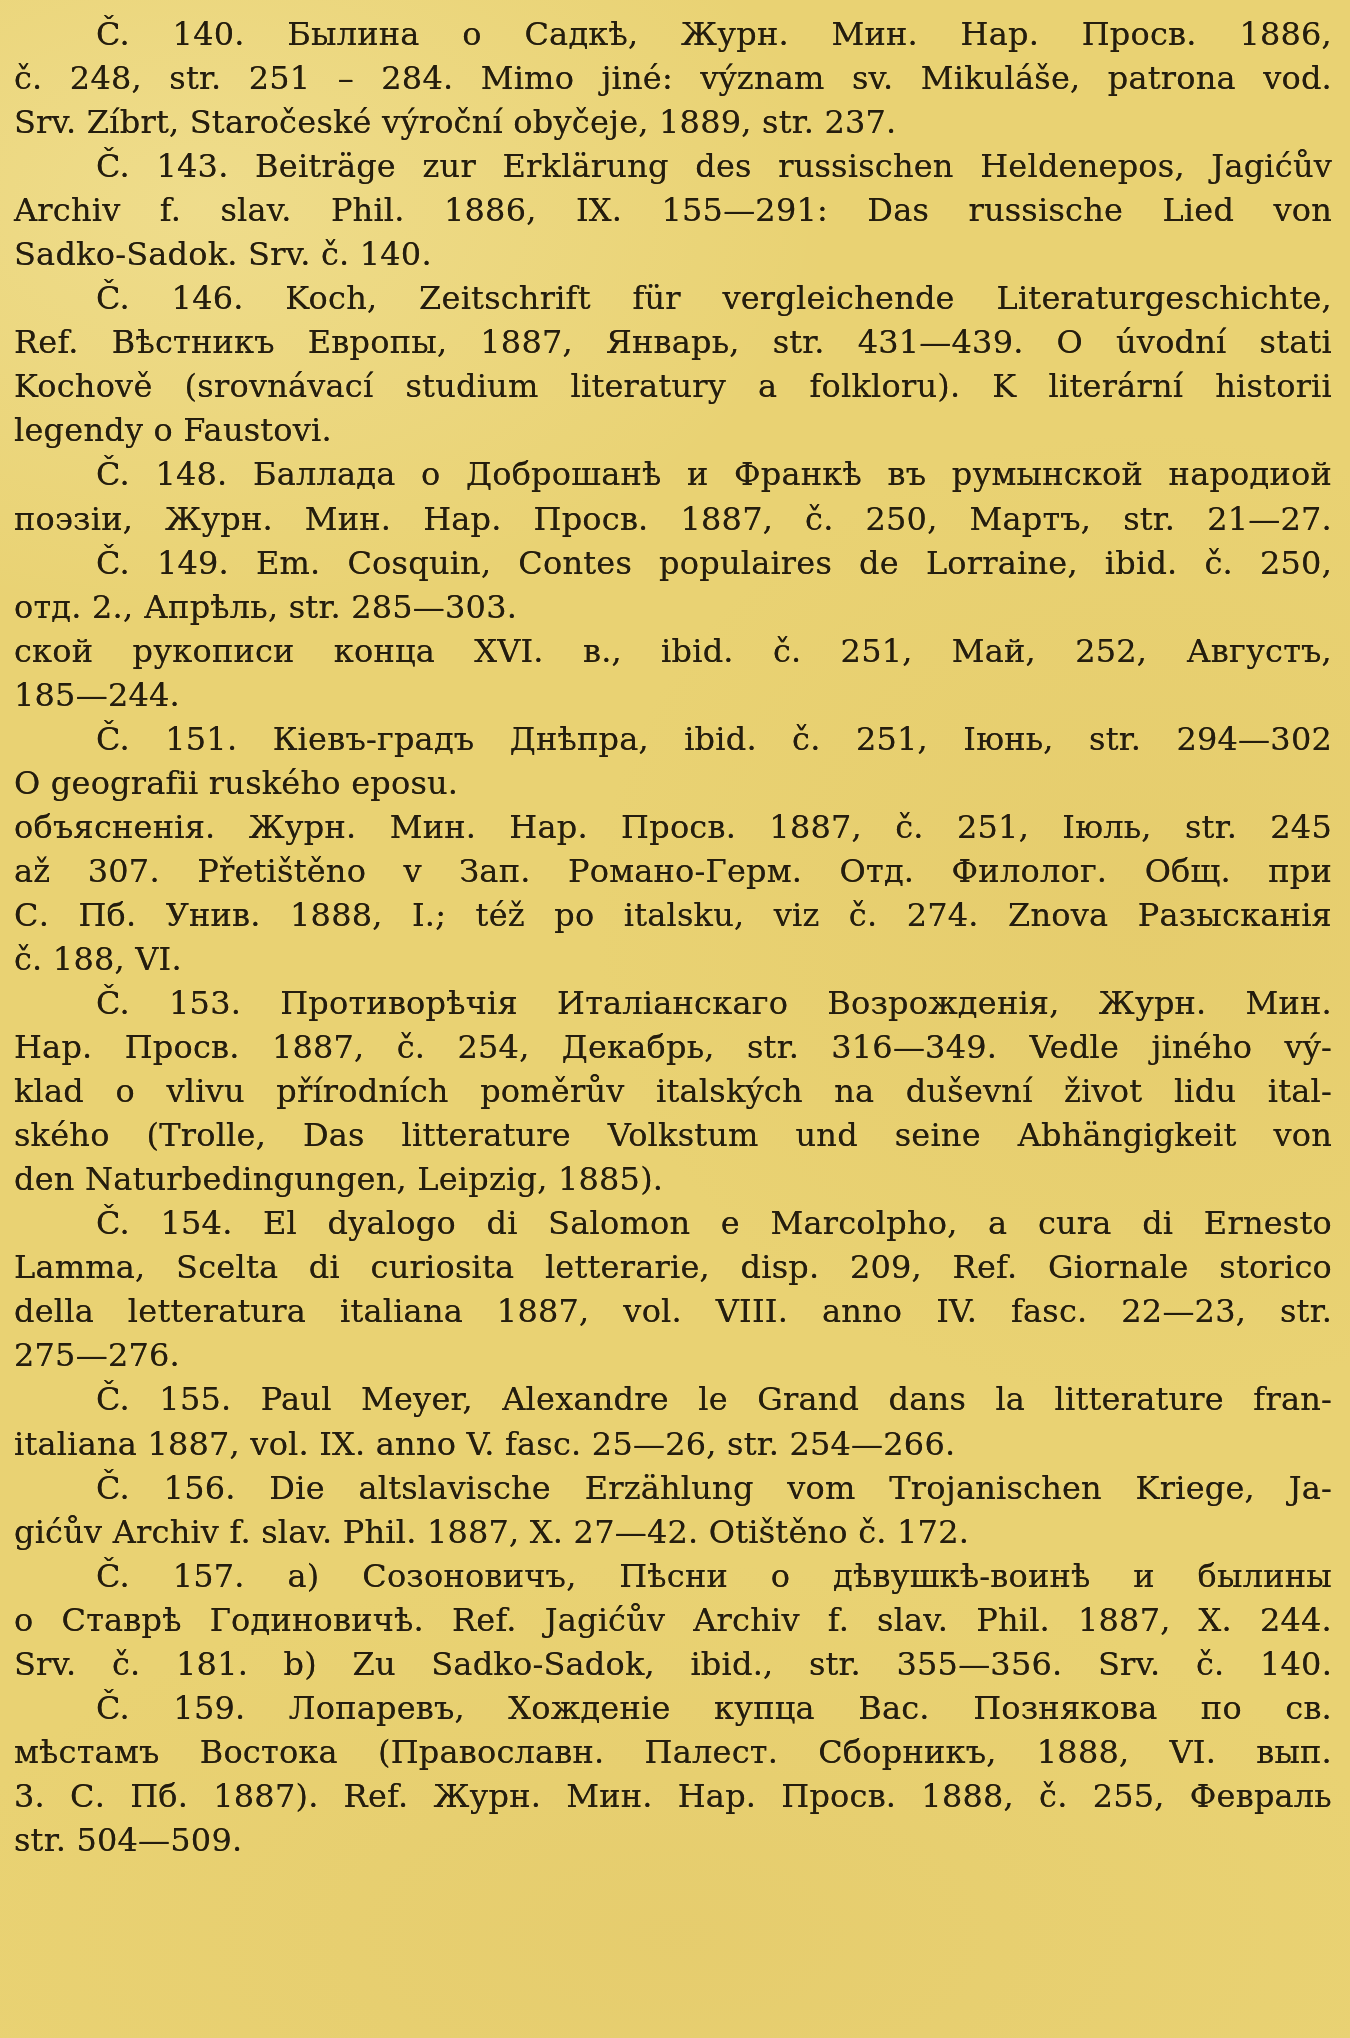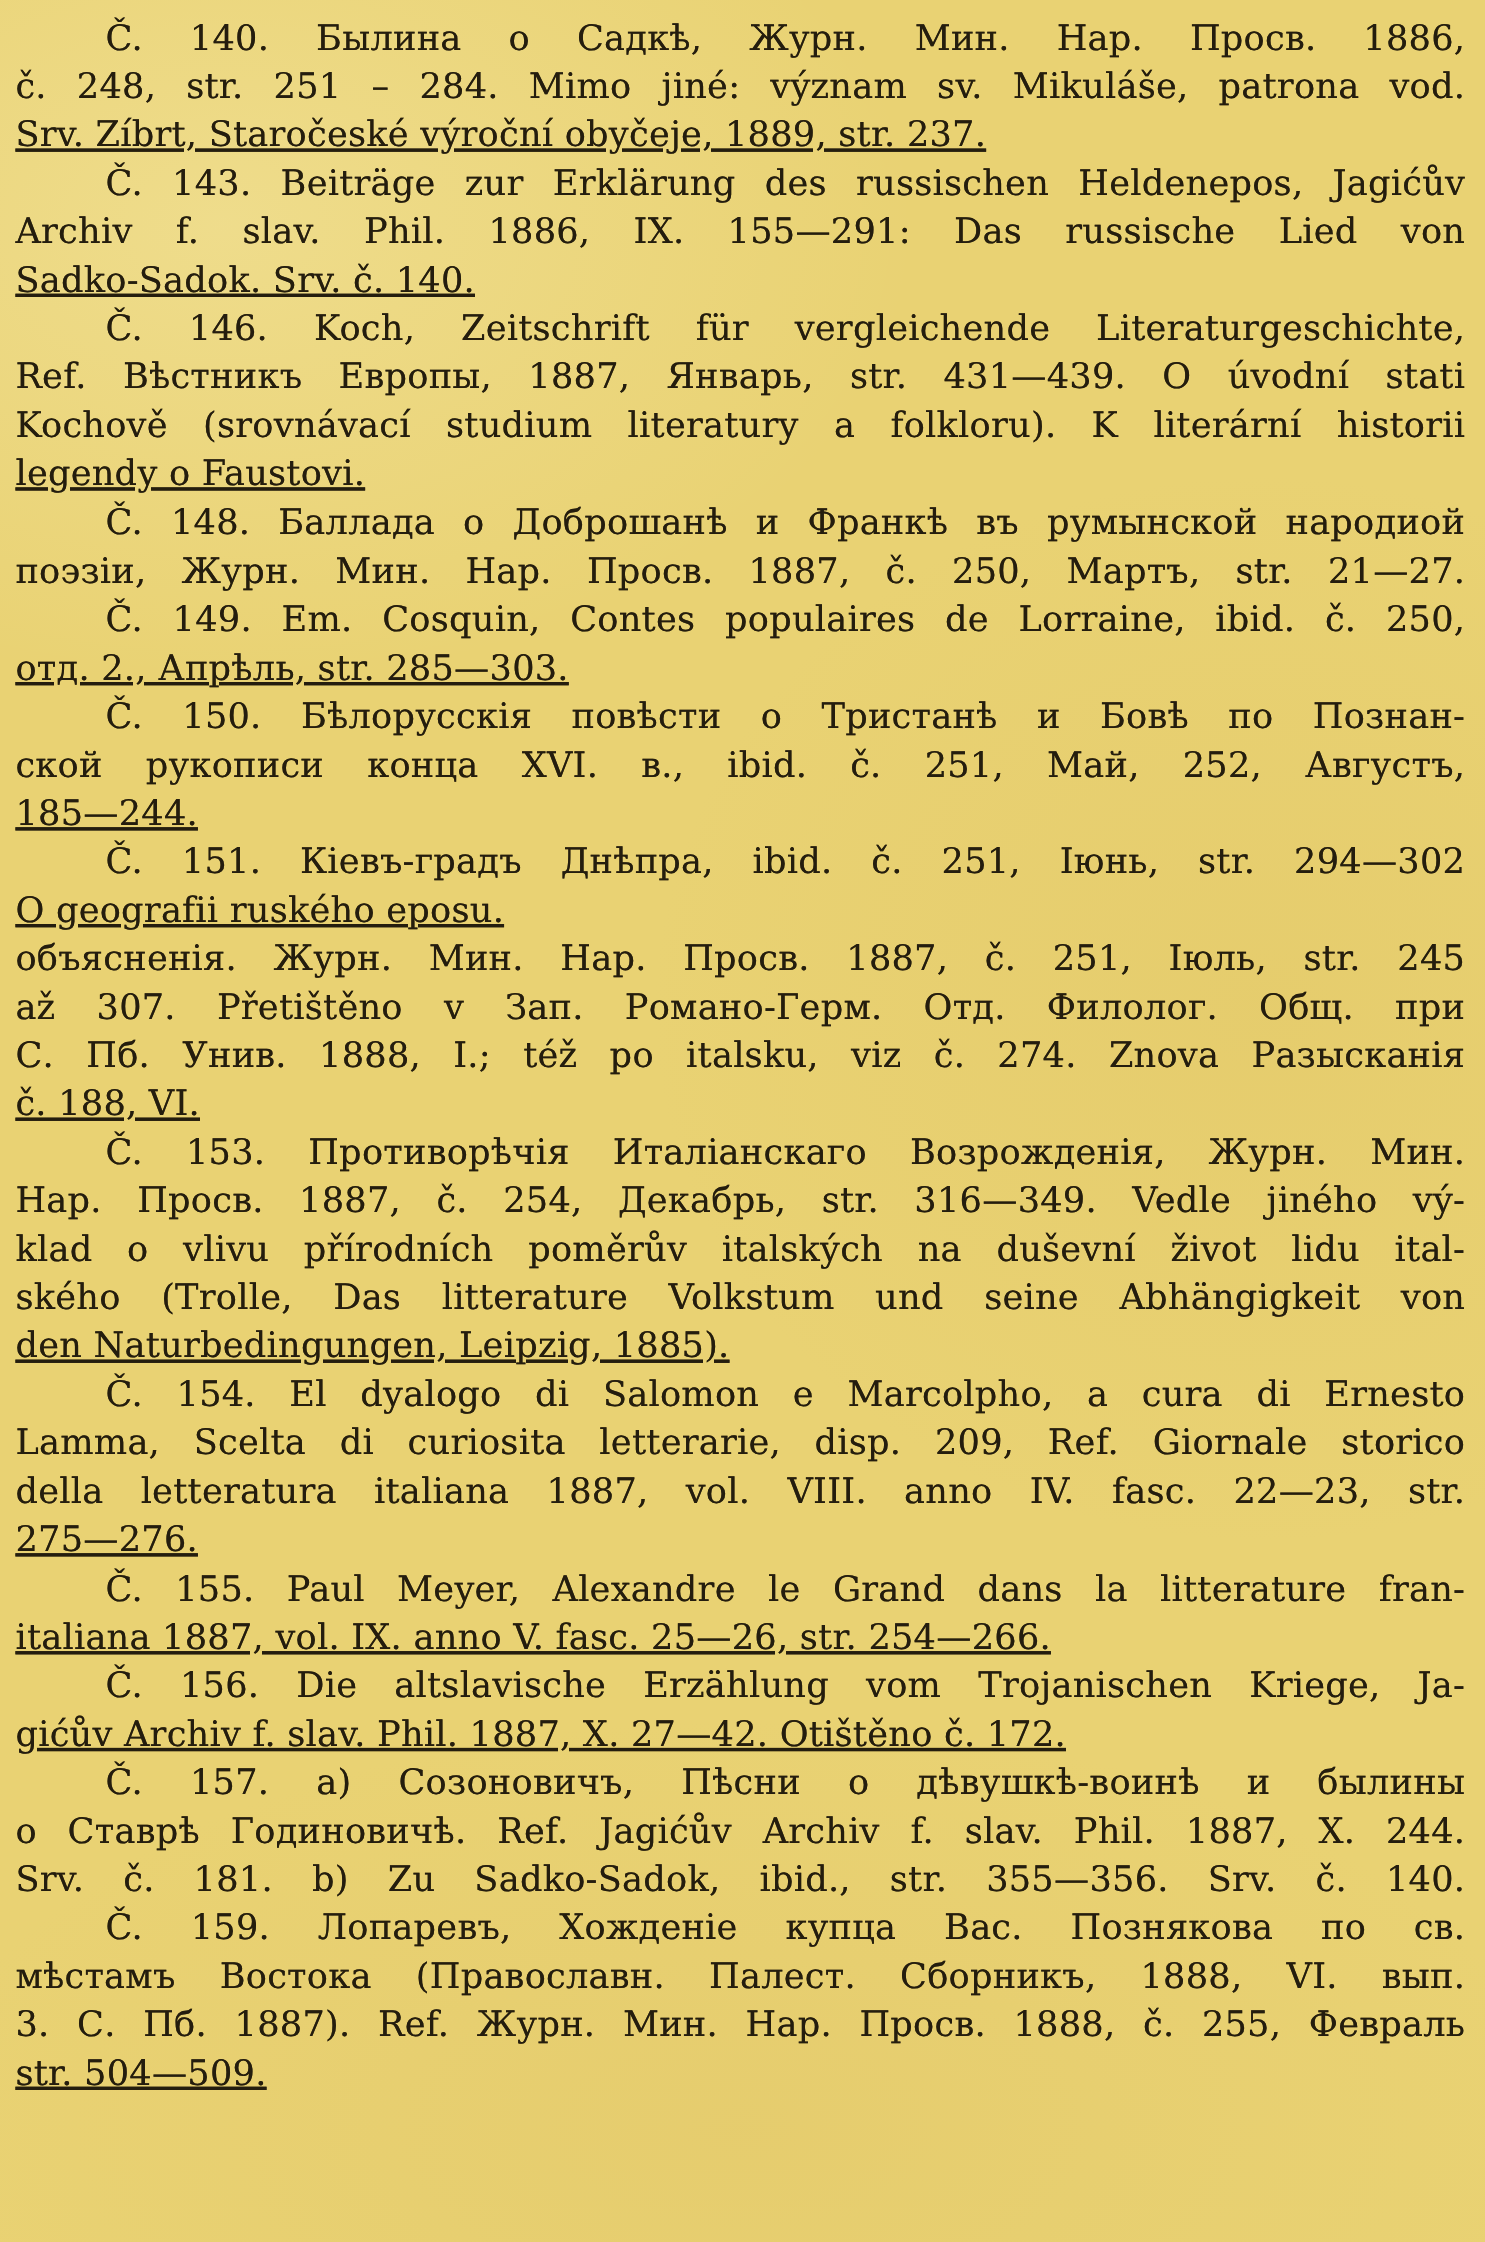--- a/index.html
+++ b/index.html
@@ -37,21 +37,20 @@
   
   .line.j {
     text-align: justify;
     text-align-last: justify;
     white-space: normal;
   }
   
   .line.l {
     text-align: left;
     text-align-last: left;
-    text-decoration: underline;
   }
   
   .line.ind {
     padding-left: 82px;
   }
 </style>
 </head>
 <body>
 
 <div class="page">
@@ -62,21 +61,20 @@
   <div class="line j">Archiv f. slav. Phil. 1886, IX. 155—291: Das russische Lied von</div>
   <div class="line l">Sadko-Sadok. Srv. č. 140.</div>
   <div class="line ind j">Č. 146. Koch, Zeitschrift für vergleichende Literaturgeschichte,</div>
   <div class="line j">Ref. Вѣстникъ Европы, 1887, Январь, str. 431—439. O úvodní stati</div>
   <div class="line j">Kochově (srovnávací studium literatury a folkloru).  K literární historii</div>
   <div class="line l">legendy o Faustovi.</div>
   <div class="line ind j">Č. 148. Баллада о Доброшанѣ и Франкѣ въ румынской народиой</div>
   <div class="line j">поэзіи, Журн. Мин. Нар. Просв. 1887, č. 250, Мартъ, str. 21—27.</div>
   <div class="line ind j">Č. 149. Em. Cosquin, Contes populaires de Lorraine, ibid. č. 250,</div>
   <div class="line l">отд. 2., Апрѣль, str. 285—303.</div>
-  <div class="line ind j">Č. 150. Бѣлорусскія повѣсти о Тристанѣ и Бовѣ по Познан-</div>
   <div class="line j">ской рукописи конца XVI. в., ibid. č. 251, Май, 252, Августъ,</div>
   <div class="line l">185—244.</div>
   <div class="line ind j">Č. 151. Кіевъ-градъ Днѣпра, ibid. č. 251, Іюнь, str. 294—302</div>
   <div class="line l">O geografii ruského eposu.</div>
   <div class="line j">объясненія. Журн. Мин. Нар. Просв. 1887, č. 251, Іюль, str. 245</div>
   <div class="line j">až 307.  Přetištěno v Зап. Романо-Герм. Отд. Филолог. Общ. при</div>
   <div class="line j">С. Пб. Унив. 1888, I.; též po italsku, viz č. 274. Znova Разысканія</div>
   <div class="line l">č. 188, VI.</div>
   <div class="line ind j">Č. 153. Противорѣчія Италіанскаго Возрожденія, Журн. Мин.</div>
   <div class="line j">Нар. Просв. 1887, č. 254, Декабрь, str. 316—349.  Vedle jiného vý-</div>

